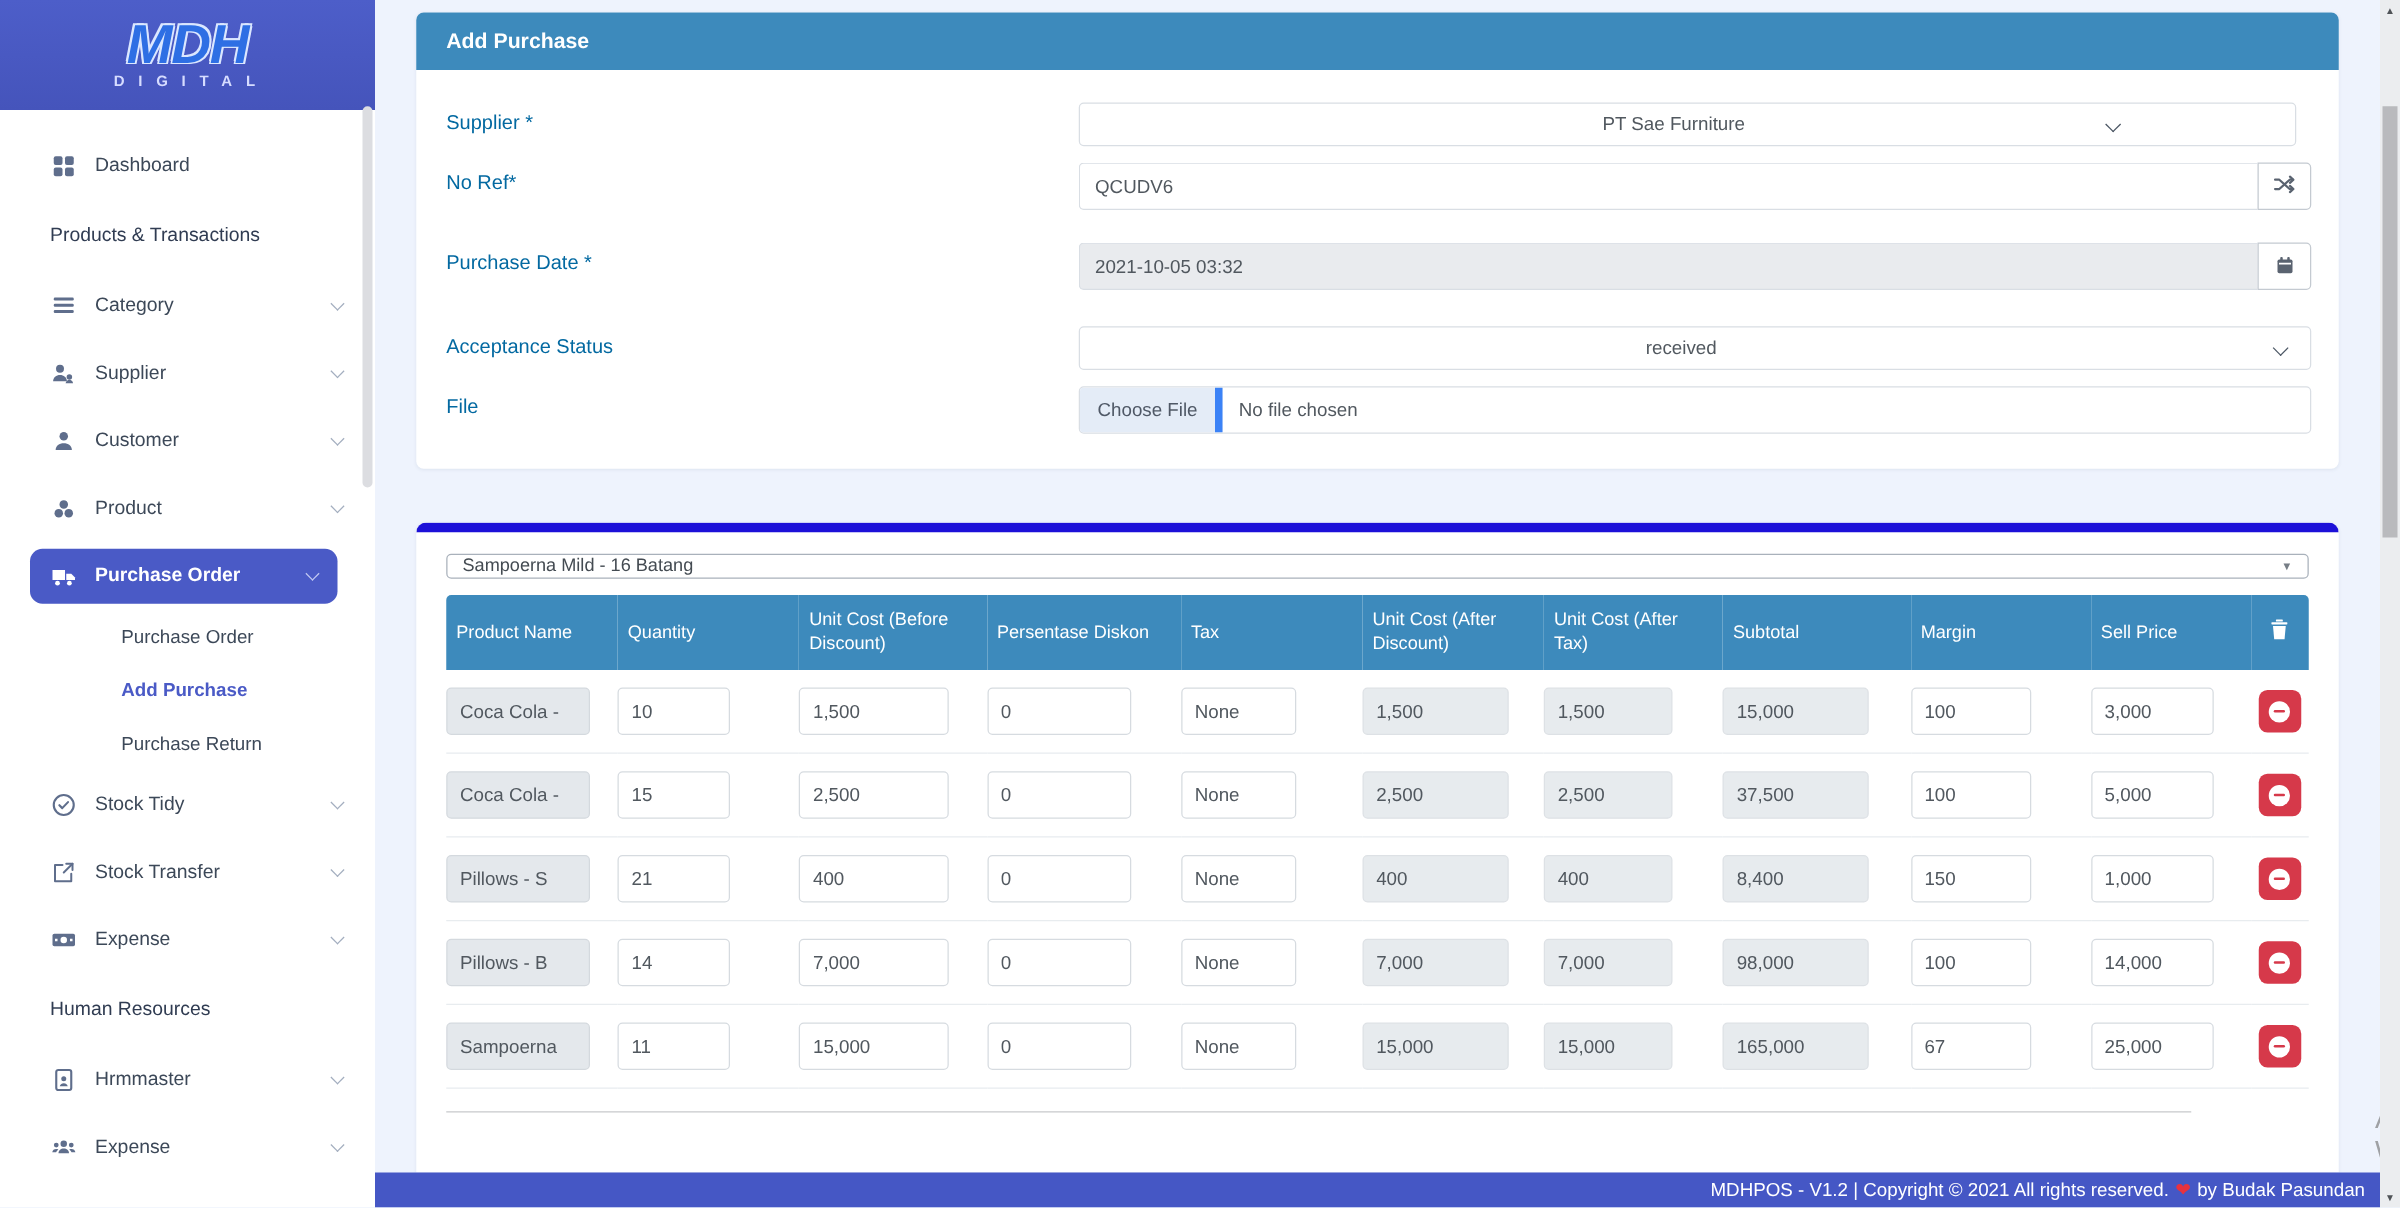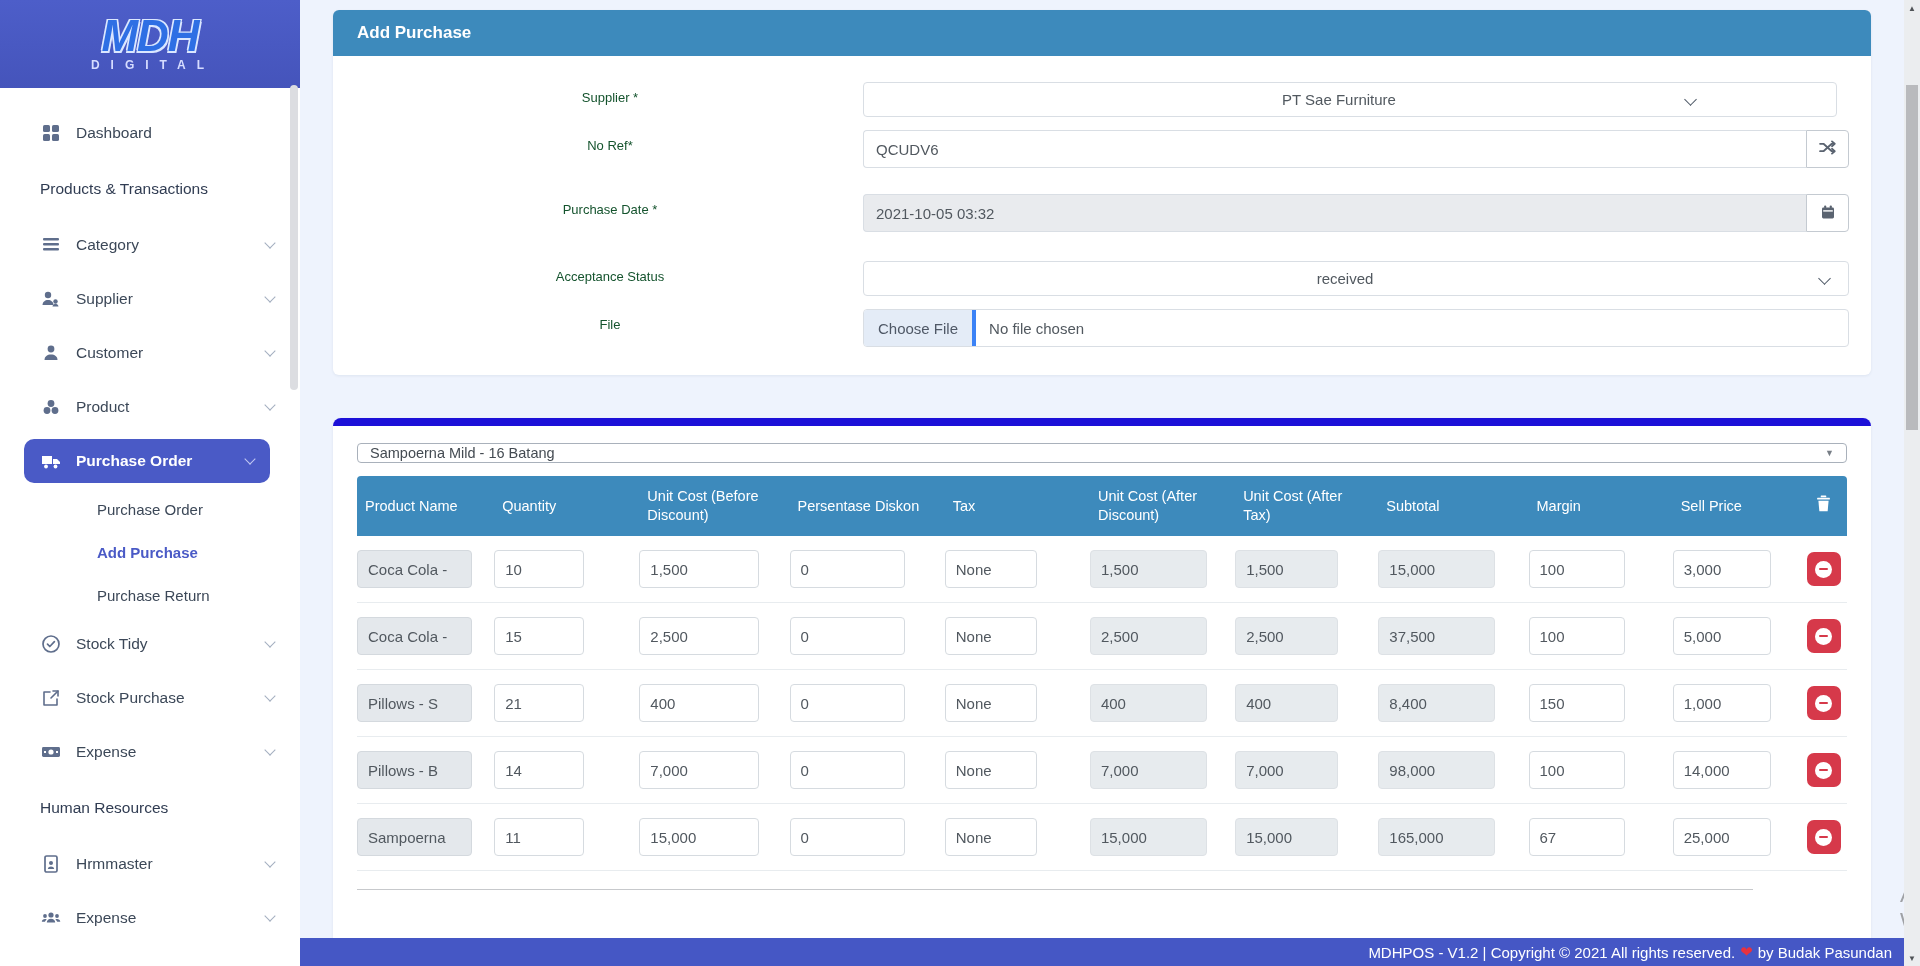--- a/index.html
+++ b/index.html
@@ -31,31 +31,31 @@
   .sub-item { height:43px; display:flex; align-items:center; padding-left:97px; font-size:15px; color:#3c4858; cursor:pointer; }
   .sub-item.active { color:#4a5ac6; font-weight:bold; }
   .sidebar-thumb { position:absolute; top:85px; right:2px; width:8px; height:305px; background:#dcdde1; border-radius:4px; }
   
   .main { position:absolute; left:300px; top:0; width:1604px; height:966px; }
   .card { position:absolute; left:33px; width:1538px; background:#ffffff; border-radius:6px; box-shadow:0 1px 3px rgba(40,60,90,.08); }
   .card1 { top:10px; }
   .card1-header { background:#3d8abc; border-radius:6px 6px 0 0; color:#ffffff; font-weight:bold; font-size:17px; padding:13px 24px; }
   .card1-body { padding:26px 24px 28px 24px; }
   .form-row { display:flex; }
-  .form-label { width:506px; flex:0 0 506px; padding-top:8px; font-size:13px; color:#14532d;text-align:center; }
+  .form-label { width:506px; flex:0 0 506px; padding-top:8px; font-size:16px; color:#0369a1; }
   .form-field { flex:1; position:relative; }
   .sel { width:974px; height:35px; border:1px solid #d9dee4; border-radius:4px; background:#fff; font-family:inherit; font-size:15px; color:#51585f; padding:0 34px 0 12px; appearance:none;text-align:center; -webkit-appearance:none; }
   .sel-chev { position:absolute; right:152px; top:13px; width:9px; height:9px; border-right:1.7px solid #4a5563; border-bottom:1.7px solid #4a5563; transform:rotate(45deg); pointer-events:none; }
   .sel-chev.wide { right:20px; }
   .igroup { display:flex; width:986px; }
   .igroup input { flex:1; height:38px; border:1px solid #d9dee4; border-right:none; border-radius:4px 0 0 4px; padding:0 12px; font-size:15px; color:#51585f; font-family:inherit; }
   .btn-icon { width:43px; height:38px; background:#ffffff; border:1px solid #c4cad1; border-radius:0 4px 4px 0; display:flex; align-items:center; justify-content:center; color:#5a6370; cursor:pointer; }
   .input-date { background:#e9ebee !important; }
   .file-wrap { width:986px; height:38px; border:1px solid #d9dee4; border-radius:4px; background:#fff; display:flex; align-items:center; overflow:hidden; }
-  .file-btn { background:#e4ecf7; height:100%; display:flex; align-items:center; padding:14px 14px; font-size:15px; color:#4f5866; border-right:4px solid #3b82f6; cursor:pointer; }
+  .file-btn { background:#e4ecf7; height:100%; display:flex; align-items:center; padding:14px 14px; font-size:15px; color:#4f5866; border-right:6px solid #3b82f6; cursor:pointer; }
   .file-status { padding:0 13px; font-size:15px; color:#51585f; }
   
   .card2 { top:418px; height:520px; border-top:8px solid #1c10d8; border-radius:8px 8px 0 0; padding:17px 24px 0 24px; }
   .picker { height:20px; border:1px solid #a9b1bb; border-radius:4px; display:flex; align-items:center; padding:0 12px; font-size:14.5px; color:#444b52; background:#fff; cursor:pointer; }
   .picker-arrow { margin-left:auto; font-size:9px; color:#777e86; }
   table.items { width:100%; border-collapse:collapse; margin-top:13px; }
   table.items th { background:#3d8abc; color:#ffffff; font-weight:normal; font-size:14.5px; text-align:left; padding:11px 8px; line-height:19px; vertical-align:middle; }
   table.items th:first-child { border-radius:4px 0 0 0; padding-left:8px; }
   table.items th:last-child { border-radius:0 4px 0 0; text-align:center; }
   table.items td { padding:14px 0; border-bottom:1px solid #e8ecef; vertical-align:middle; }
@@ -196,21 +196,21 @@
     <div class="nav-item">
       <span class="nav-icon">
         <svg viewBox="0 0 20 20">
             <g fill="none" stroke="currentColor" stroke-width="1.6" stroke-linecap="round" stroke-linejoin="round">
               <path d="M9 4H3v13h13v-6"></path>
               <path d="M12 3h5v5"></path>
               <path d="M17 3l-7 7"></path>
             </g>
           </svg>
       </span>
-      <span>Stock Purchase</span>
+      <span>Stock Transfer</span>
       <span class="chev"></span>
     </div>
 
     <div class="nav-item">
       <span class="nav-icon">
         <svg viewBox="0 0 20 20">
             <rect x="1" y="5" width="18" height="10" rx="1.4" fill="currentColor"></rect>
             <circle cx="10" cy="10" r="2.6" fill="#ffffff"></circle>
             <rect x="3" y="9" width="2" height="2" fill="#ffffff"></rect>
             <rect x="15" y="9" width="2" height="2" fill="#ffffff"></rect>

